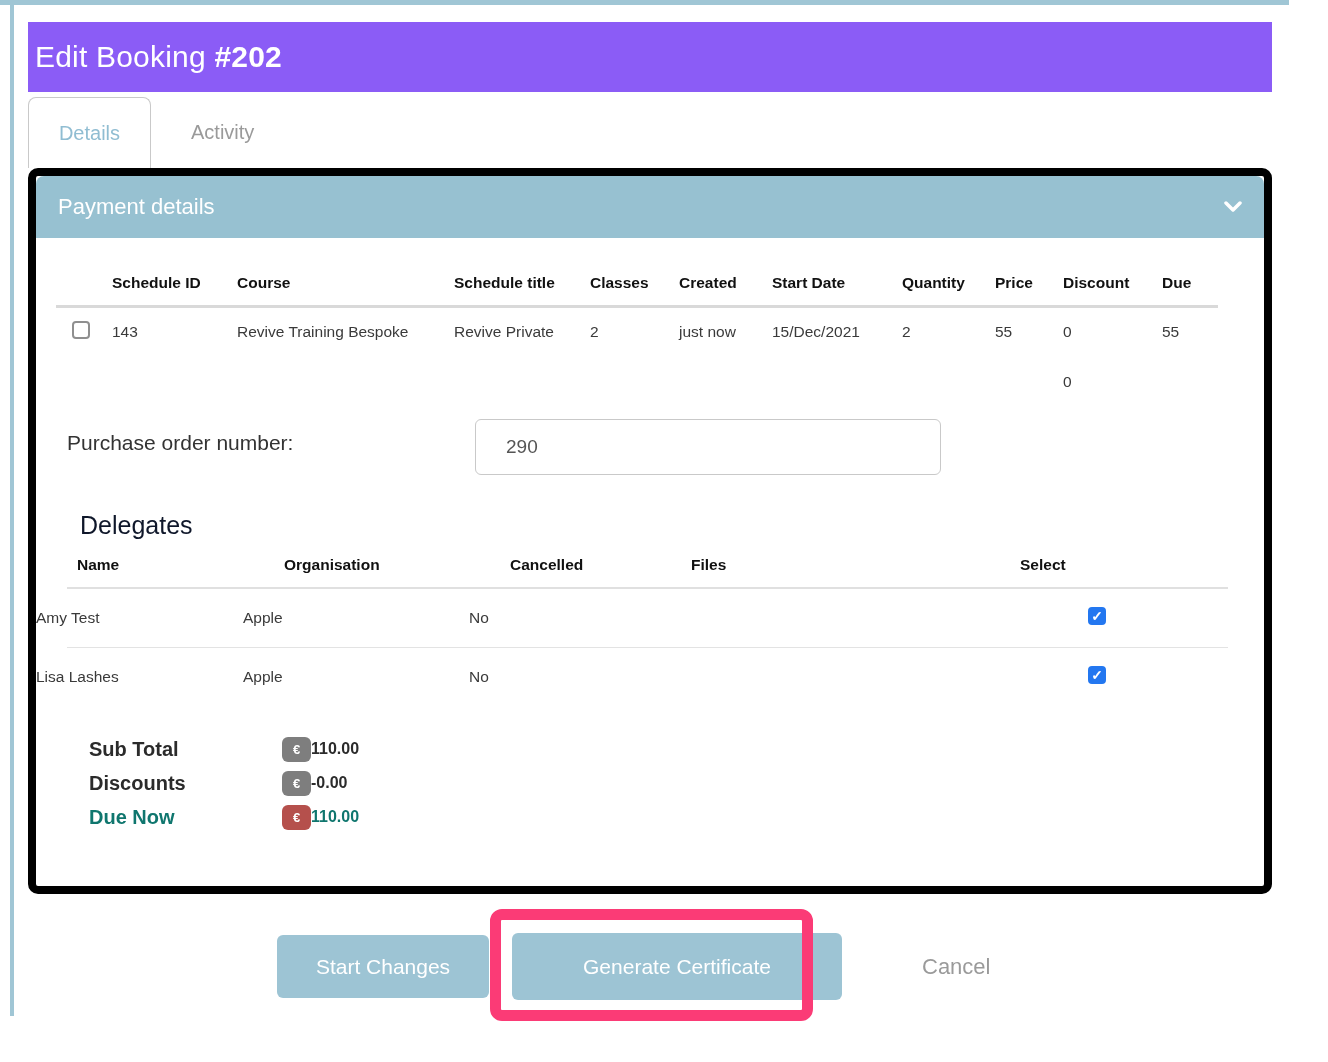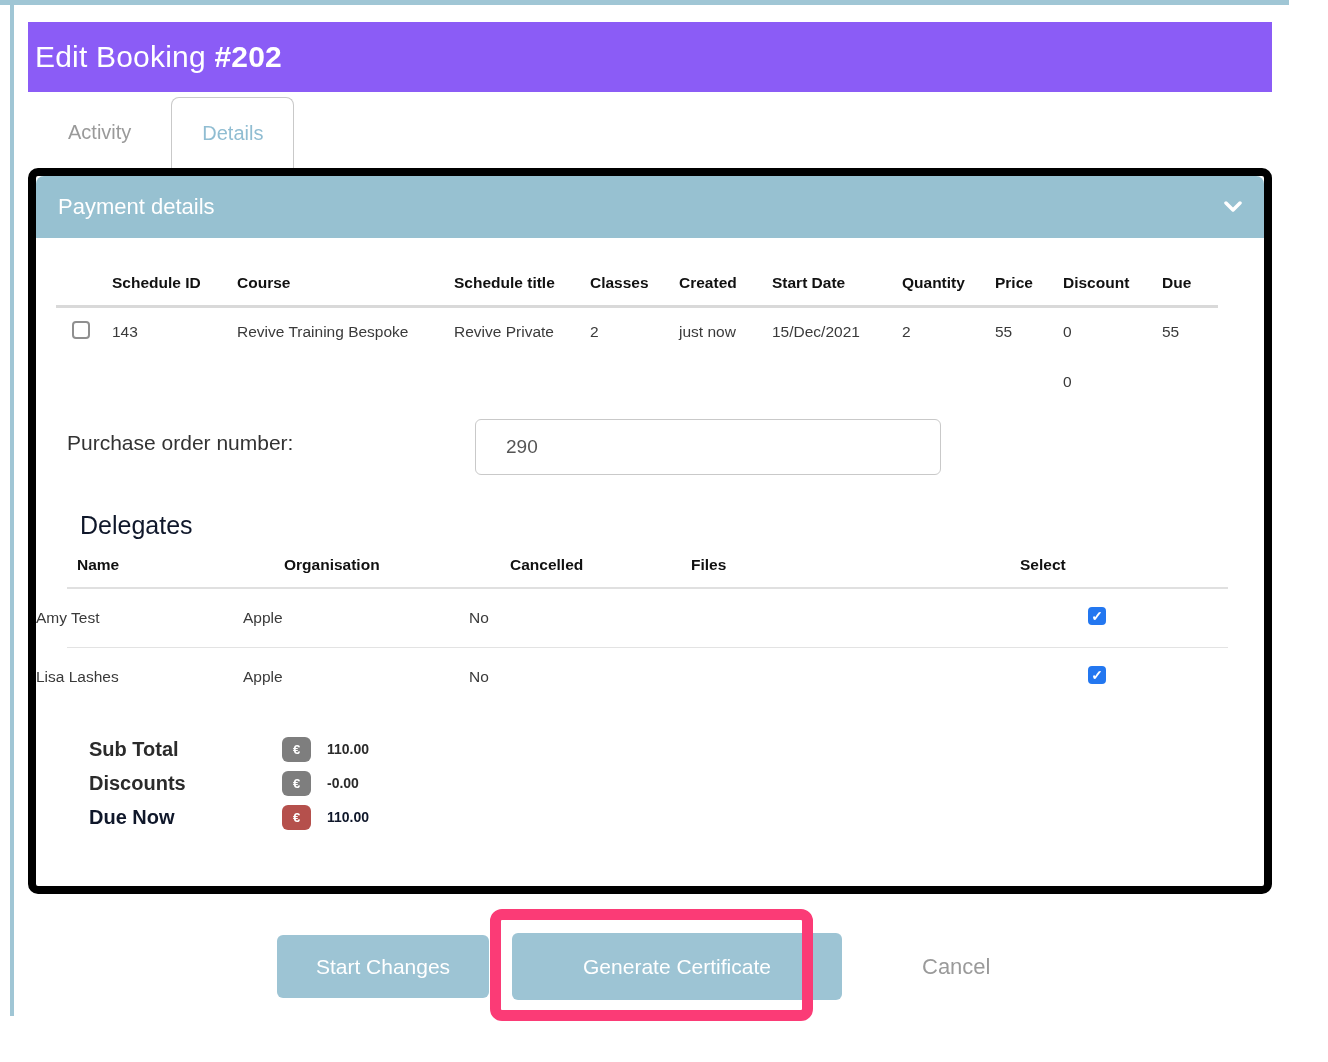--- a/index.html
+++ b/index.html
@@ -53,22 +53,22 @@
   .del-row { font-size:15.5px; color:#3a3a3a; padding:18px 0; }
   .del-sep { height:1px; background:#e3e3e3; margin:0 36px 0 31px; }
 
   
   .totals { margin:26px 0 0 53px; }
   .tot-row { display:flex; align-items:center; height:34px; }
   .tot-label { width:193px; font-size:20px; font-weight:700; color:#2b2b2b; }
   .badge { display:inline-flex; width:29px; height:25px; align-items:center; justify-content:center; border-radius:6px; color:#fff; font-size:13px; font-weight:700; }
   .badge.gray { background:#7e7e7e; }
   .badge.red { background:#b5504c; }
-  .tot-val { margin-left:16px; font-size:14px; font-weight:700; color:#2b2b2b; }
-  .tot-row.due .tot-label, .tot-row.due .tot-val { color:#0f172a; }
+  .tot-val { margin-left:0; font-size:16px; font-weight:700; color:#2b2b2b; }
+  .tot-row.due .tot-label, .tot-row.due .tot-val { color:#0f766e; }
 
   
   .actions { display:flex; align-items:center; margin:39px 0 0 249px; }
   .btn { background:#9dc4d4; color:#fff; border:none; border-radius:6px; font-size:21px; font-family:"Liberation Sans", sans-serif; cursor:pointer; }
   .btn-save { width:212px; height:63px; }
   .btn-gen { width:330px; height:67px; margin-left:23px; }
   .cancel { margin-left:80px; font-size:22px; color:#9a9a9a; cursor:pointer; }
 
   
   .annotation { position:absolute; left:490px; top:909px; width:323px; height:112px; border:11px solid #fb3b76; border-radius:12px; pointer-events:none; z-index:50; }
@@ -80,25 +80,25 @@
   <div class="strip-top"></div>
   <div class="strip-left"></div>
 
   <div class="main">
 
     <div class="header-bar">
       <div class="t"><span>Edit Booking </span><b>#202</b></div>
     </div>
 
     <div class="tabs">
+      <div class="tab active">
+          <span>Details</span>
+        </div>
       <div class="tab inactive">
           <span>Activity</span>
-        </div>
-      <div class="tab active">
-          <span>Details</span>
         </div>
     </div>
 
     <div class="panel">
       <div class="panel-header">
         <span>Payment details</span>
         <span class="sp"></span>
         <span class="chev">
           <svg width="18" height="12" viewBox="0 0 18 12">
               <path d="M2 2l7 7 7-7" fill="none" stroke="#ffffff" stroke-width="3.5" stroke-linecap="round" stroke-linejoin="round"></path>

